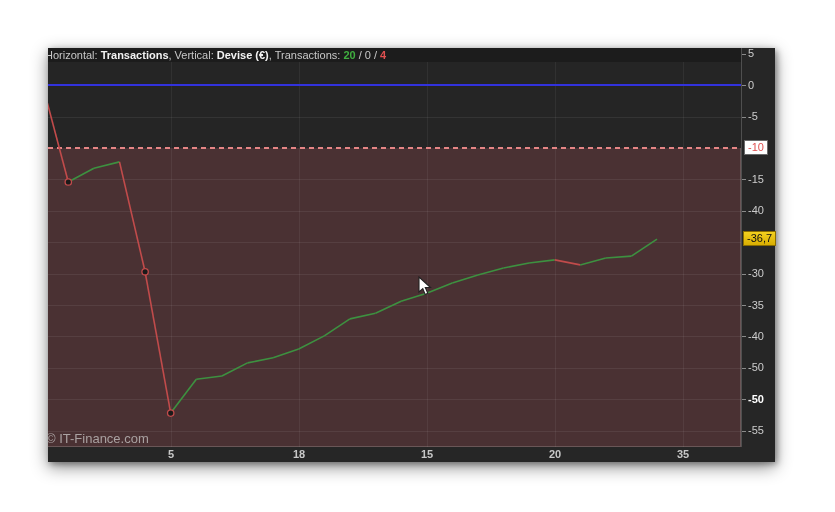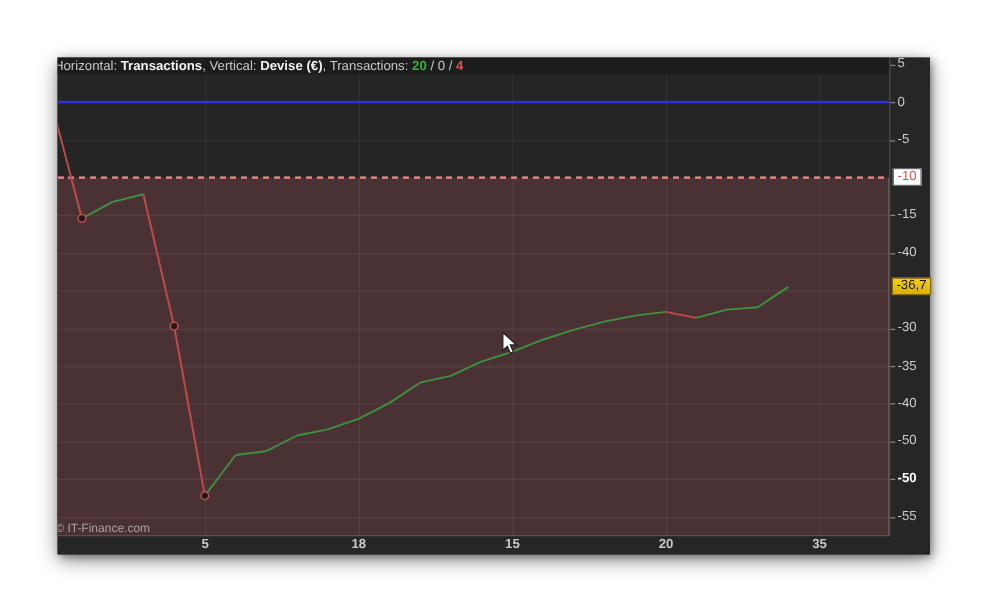--- a/index.html
+++ b/index.html
@@ -31,21 +31,21 @@
     border-bottom:1px solid rgba(255,255,255,.18);
     box-sizing:border-box;
   }
   .gridline-v{position:absolute;top:14px;bottom:0;width:1px;background:rgba(255,255,255,.06);z-index:2;}
   .gridline-h{position:absolute;left:0;width:693px;height:1px;background:rgba(255,255,255,.07);z-index:2;}
   .zero-line{position:absolute;left:0;width:693px;height:2px;z-index:3;}
   .dashed-line{position:absolute;left:0;width:693px;height:2px;z-index:3;}
   .curve-svg{position:absolute;left:0;top:0;z-index:4;}
   .watermark{
     position:absolute;left:2px;bottom:1px;z-index:5;
-    font-size:10px;color:#a9a1a1;text-indent:-4px;white-space:nowrap;
+    font-size:13px;color:#a9a1a1;text-indent:-4px;white-space:nowrap;
   }
   .cursor{position:absolute;z-index:9;}
   .scale{
     position:absolute;left:693px;top:0;width:34px;height:399px;
     background:#262626;border-left:1px solid #4f4f4f;box-sizing:border-box;
     z-index:2;
   }
   .scale .tickmark{position:absolute;left:0;width:4px;height:1px;background:#8a8a8a;}
   .scale .ticklabel{
     position:absolute;left:6px;font-size:11px;color:#cccccc;line-height:13px;white-space:nowrap;

